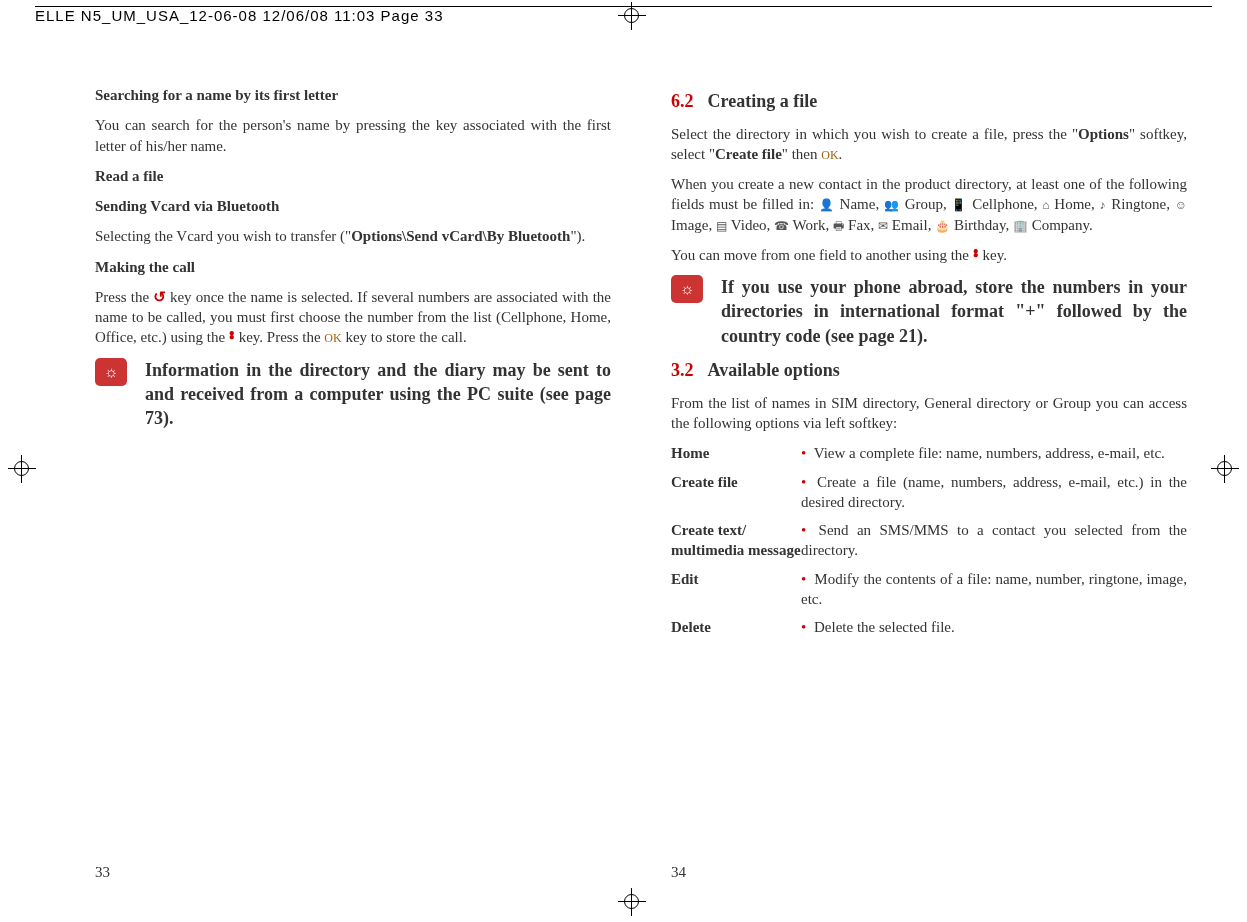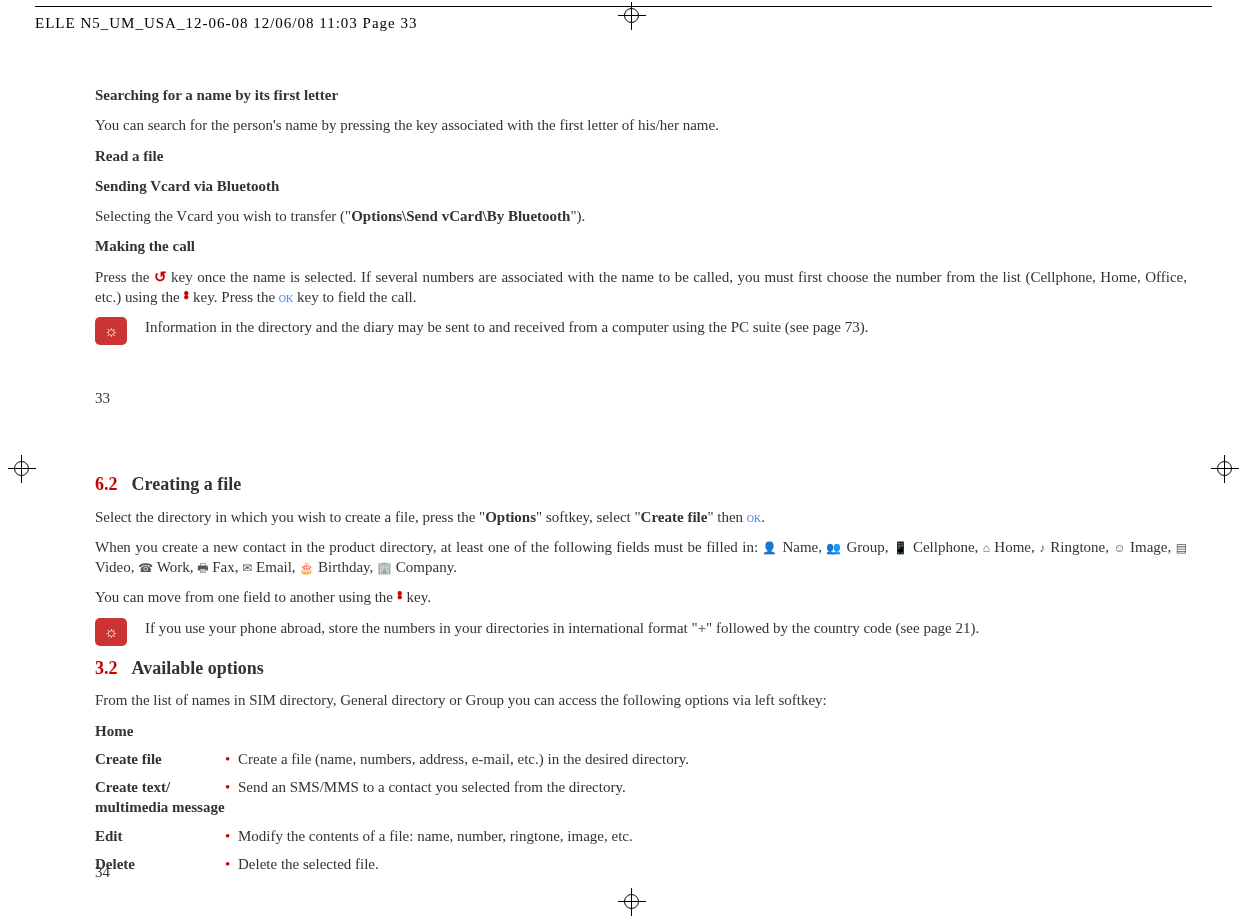--- a/index.html
+++ b/index.html
@@ -9,26 +9,26 @@
     color: #333;
     width: 1247px;
     height: 922px;
     position: relative;
   }
   .header-bar {
     position: absolute;
     top: 6px;
     left: 35px;
     right: 35px;
-    font-family: Liberation Serif, serif;
+    font-family: Liberation Sans, sans-serif;
     font-size: 15px;
     letter-spacing: 1px;
     color: #000;
     border-top: 1px solid #000;
-    padding-top: 8px;
+    padding-top: 0;
   }
   .reg-top {
     position: absolute;
     top: 2px;
     left: 618px;
   }
   .reg-bottom {
     position: absolute;
     bottom: 6px;
     left: 618px;
@@ -49,38 +49,37 @@
   .reg-mark::after { top:13px; left:0; height:1px; width:28px; }
   .reg-mark .circ { position:absolute; left:6px; top:6px; width:15px; height:15px; border:1px solid #000; border-radius:50%; }
   .pages {
     position: absolute;
     top: 85px;
     left: 95px;
     right: 60px;
     bottom: 40px;
     display: flex;
     gap: 60px;
-    flex-direction: column;
   }
   .page { flex: 1; font-size: 15px; line-height: 1.35; position:relative; }
   .page p { margin-bottom: 10px; text-align: justify; }
   .bold { font-weight: bold; }
   .section-num { color: #c00; font-weight: bold; font-size: 18px; font-family: Liberation Serif, serif; }
   .section-title { font-weight: bold; font-size: 18px; margin-left: 14px; }
   h3.sect { margin-bottom: 10px; margin-top: 4px; }
-  .ok { color: #3b82f6; font-size: 10px; font-weight: normal; }
+  .ok { color: #a16207; font-size: 12px; font-weight: normal; }
   .call-ic { color: #c00; font-weight: bold; }
   .dots { color:#c00; display:inline-block; line-height:0.4; font-size:10px; vertical-align:2px; }
   .tip-row { display:flex; gap: 18px; margin-bottom:10px; align-items:flex-start; }
   .tip-icon {
     flex:0 0 auto; width:32px; height:28px; background:#c33; border-radius:5px;
     color:#fff; display:flex; align-items:center; justify-content:center;
     font-size:16px;
   }
-  .tip-text { flex:1; text-align: justify; font-size:15px; }
+  .tip-text { flex:1; text-align: justify; font-size:18px;font-weight:bold; }
   .opt-row { display:flex; margin-bottom:8px; }
   .opt-term { flex:0 0 130px; font-weight:bold; }
   .opt-bul { color:#c00; margin-right:4px; }
   .opt-desc { flex:1; text-align: justify; }
   .field-ic { font-size:12px; color:#555; }
   .pagenum { position:absolute; bottom:0; width:100%; text-align:left; font-size:15px; }
 </style>
 </head>
 <body>
 
@@ -115,21 +114,21 @@
 
     <p class="bold">Read a file</p>
 
     <p class="bold">Sending Vcard via Bluetooth</p>
     <p>
       <span>Selecting the Vcard you wish to transfer ("</span><span class="bold">Options\Send vCard\By Bluetooth</span><span>").</span>
     </p>
 
     <p class="bold">Making the call</p>
     <p>
-      <span>Press the </span><span class="call-ic">↺</span><span> key once the name is selected. If several numbers are associated with the name to be called, you must first choose the number from the list (Cellphone, Home, Office, etc.) using the </span><span class="dots">●<br>●</span><span> key. Press the </span><span class="ok">OK</span><span> key to field the call.</span>
+      <span>Press the </span><span class="call-ic">↺</span><span> key once the name is selected. If several numbers are associated with the name to be called, you must first choose the number from the list (Cellphone, Home, Office, etc.) using the </span><span class="dots">●<br>●</span><span> key. Press the </span><span class="ok">OK</span><span> key to store the call.</span>
     </p>
 
     <div class="tip-row">
       <div class="tip-icon">☼</div>
       <div class="tip-text">Information in the directory and the diary may be sent to and received from a computer using the PC suite (see page 73).</div>
     </div>
 
     <div class="pagenum">33</div>
   </div>
 
@@ -153,20 +152,21 @@
     </div>
 
     <h3 class="sect">
       <span class="section-num">3.2</span><span class="section-title">Available options</span>
     </h3>
     <p>From the list of names in SIM directory, General directory or Group you can access the following options via left softkey:</p>
 
     <div id="opts-container">
         <div class="opt-row">
           <div class="opt-term">Home</div>
+          <div class="opt-desc"><span class="opt-bul">•</span> View a complete file: name, numbers, address, e-mail, etc.</div>
         </div>
         <div class="opt-row">
           <div class="opt-term">Create file</div>
           <div class="opt-desc"><span class="opt-bul">•</span> Create a file (name, numbers, address, e-mail, etc.) in the desired directory.</div>
         </div>
         <div class="opt-row">
           <div class="opt-term">Create text/ multimedia message</div>
           <div class="opt-desc"><span class="opt-bul">•</span> Send an SMS/MMS to a contact you selected from the directory.</div>
         </div>
         <div class="opt-row">

